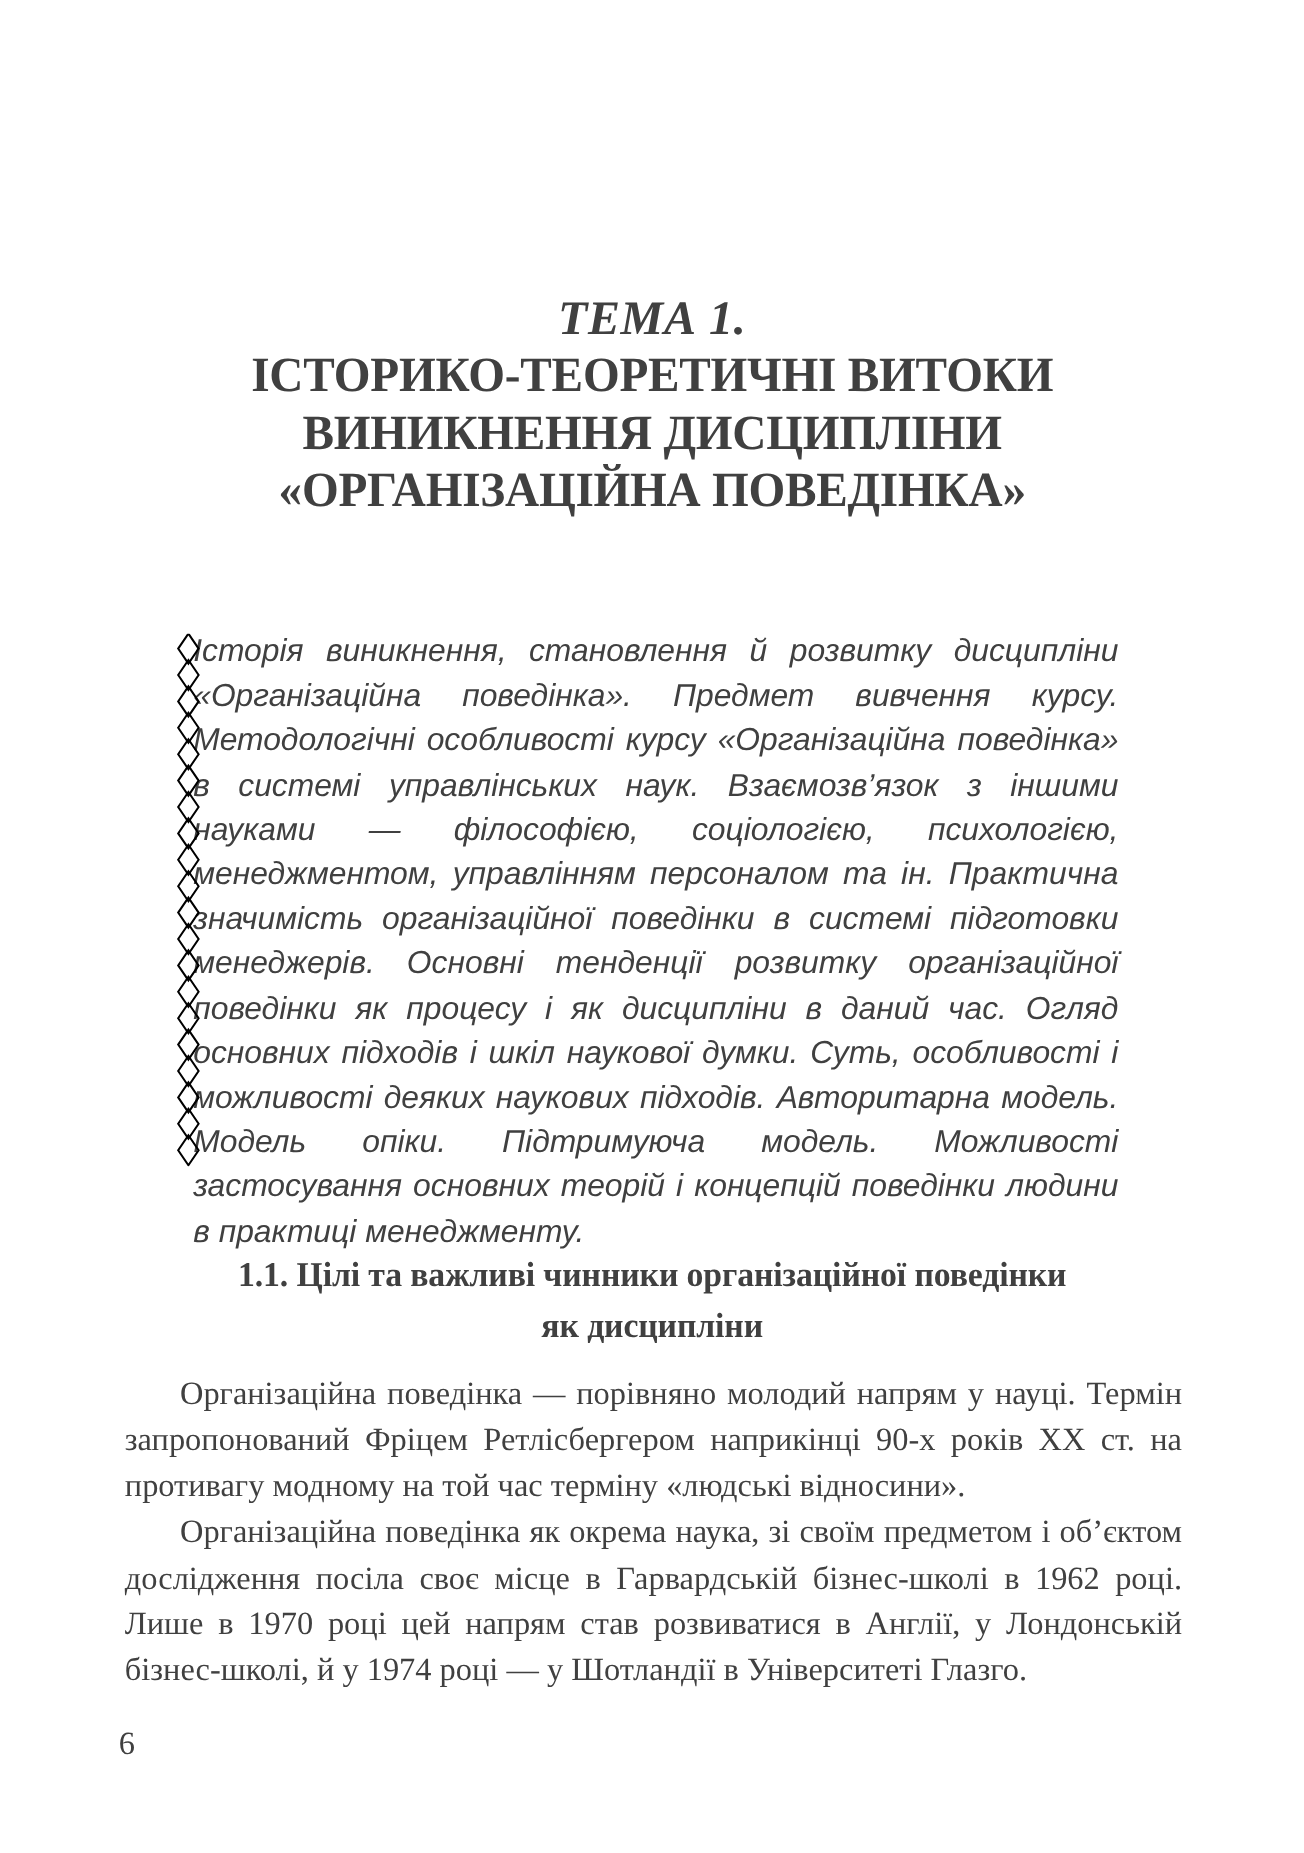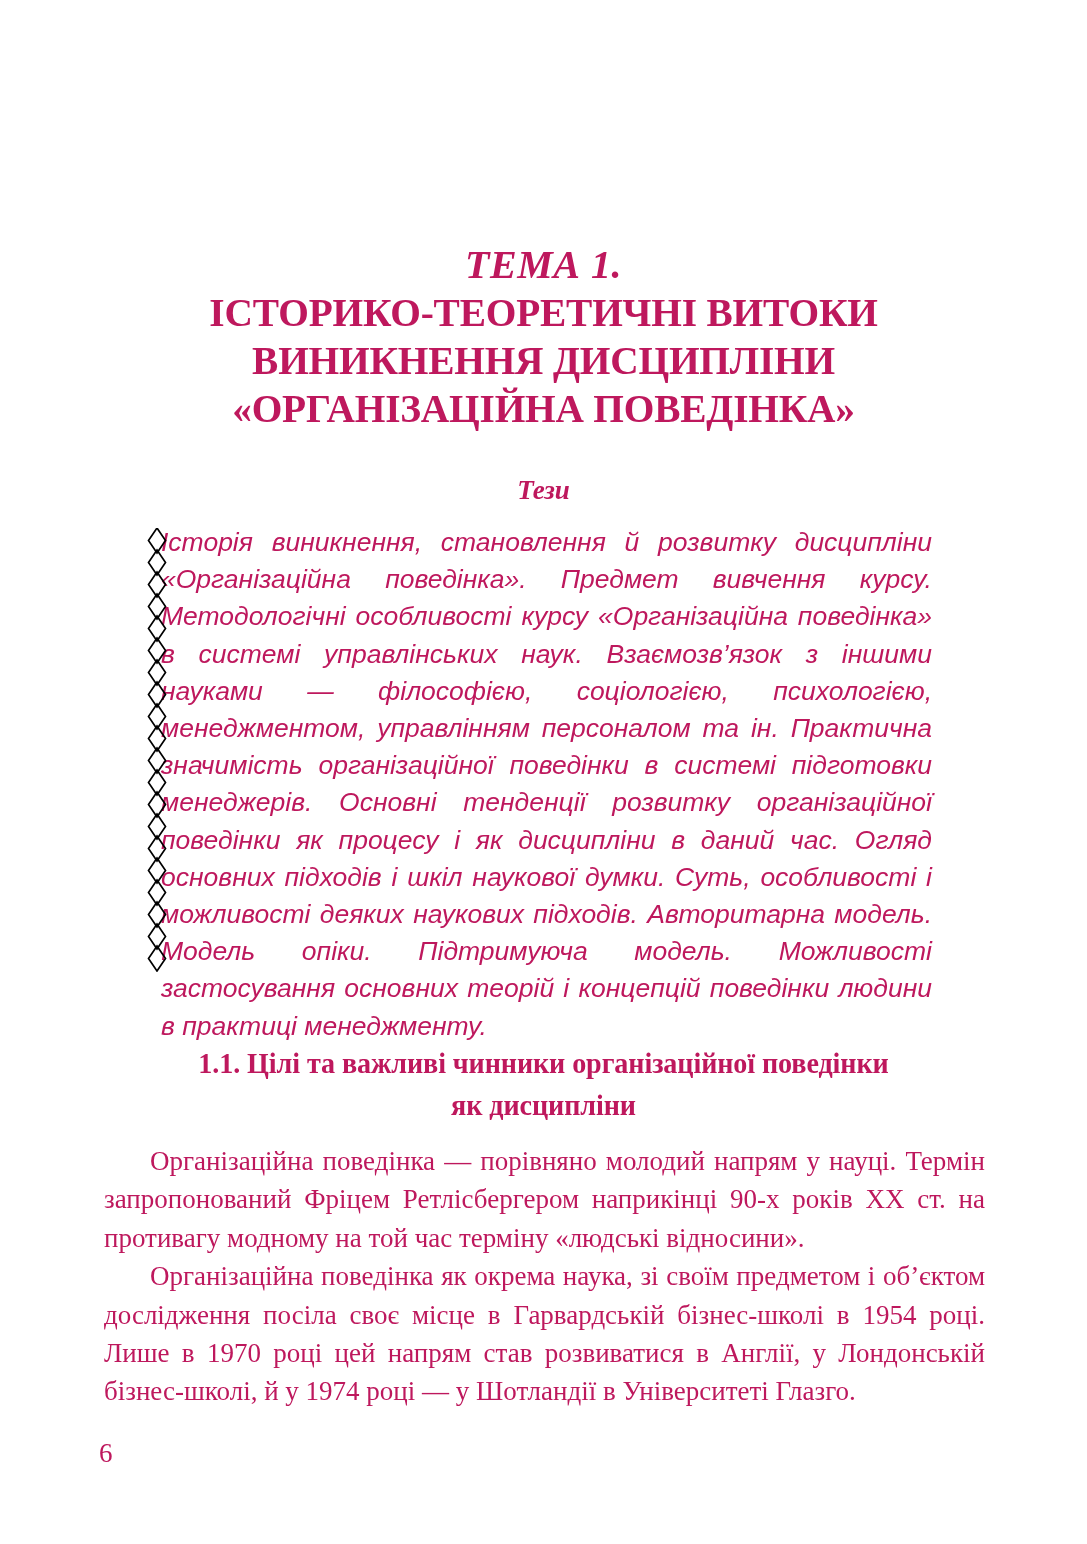--- a/index.html
+++ b/index.html
@@ -8,21 +8,21 @@
     padding: 0;
     background: #ffffff;
   }
   .page {
     position: relative;
     width: 1087px;
     height: 1544px;
     background: #ffffff;
     overflow: hidden;
     font-family: "Liberation Serif", "DejaVu Serif", serif;
-    color: #be185d;
+    color: #404040;
   }
 
   
   .title-block {
     position: absolute;
     left: 120px;
     top: 242px;
     width: 847px;
     text-align: center;
   }
@@ -135,21 +135,20 @@
 
   <div class="title-block">
     <div class="title-tema">ТЕМА 1.</div>
     <div class="title-main">
       <span class="tline">ІСТОРИКО-ТЕОРЕТИЧНІ ВИТОКИ</span>
       <span class="tline">ВИНИКНЕННЯ ДИСЦИПЛІНИ</span>
       <span class="tline">«ОРГАНІЗАЦІЙНА ПОВЕДІНКА»</span>
     </div>
   </div>
 
-  <div class="tezy">Тези</div>
 
   <div class="abstract-wrap">
     <div class="ornament">
       <svg width="22" height="444" viewBox="0 0 22 444" xmlns="http://www.w3.org/2000/svg">
         <defs>
           <g id="dia">
             <path d="M11 0 L19.5 12.5 L11 25 L2.5 12.5 Z" fill="none" stroke="#000000" stroke-width="1.7"></path>
           </g>
         </defs>
         <use href="#dia" y="0"></use>
@@ -177,18 +176,18 @@
     <div class="abstract">Історія виникнення, становлення й розвитку дисципліни «Організаційна поведінка». Предмет вивчення курсу. Методологічні особливості курсу «Організаційна поведінка» в системі управлінських наук. Взаємозв’язок з іншими науками — філософією, соціологією, психологією, менеджментом, управлінням персоналом та ін. Практична значимість організаційної поведінки в системі підготовки менеджерів. Основні тенденції розвитку організаційної поведінки як процесу і як дисципліни в даний час. Огляд основних підходів і шкіл наукової думки. Суть, особливості і можливості деяких наукових підходів. Авторитарна модель. Модель опіки. Підтримуюча модель. Можливості застосування основних теорій і концепцій поведінки людини в практиці менеджменту.</div>
   </div>
 
   <div class="section-heading">
     <span class="sline">1.1. Цілі та важливі чинники організаційної поведінки</span>
     <span class="sline">як дисципліни</span>
   </div>
 
   <div class="body-text">
     <p>Організаційна поведінка — порівняно молодий напрям у науці. Термін запропонований Фріцем Ретлісбергером наприкінці 90-х років ХХ ст. на противагу модному на той час терміну «людські відносини».</p>
-    <p>Організаційна поведінка як окрема наука, зі своїм предметом і об’єктом дослідження посіла своє місце в Гарвардській бізнес-школі в 1954 році. Лише в 1970 році цей напрям став розвиватися в Англії, у Лондонській бізнес-школі, й у 1974 році — у Шотландії в Університеті Глазго.</p>
+    <p>Організаційна поведінка як окрема наука, зі своїм предметом і об’єктом дослідження посіла своє місце в Гарвардській бізнес-школі в 1962 році. Лише в 1970 році цей напрям став розвиватися в Англії, у Лондонській бізнес-школі, й у 1974 році — у Шотландії в Університеті Глазго.</p>
   </div>
 
   <div class="folio">6</div>
 
 </div>
 
 </body></html>

